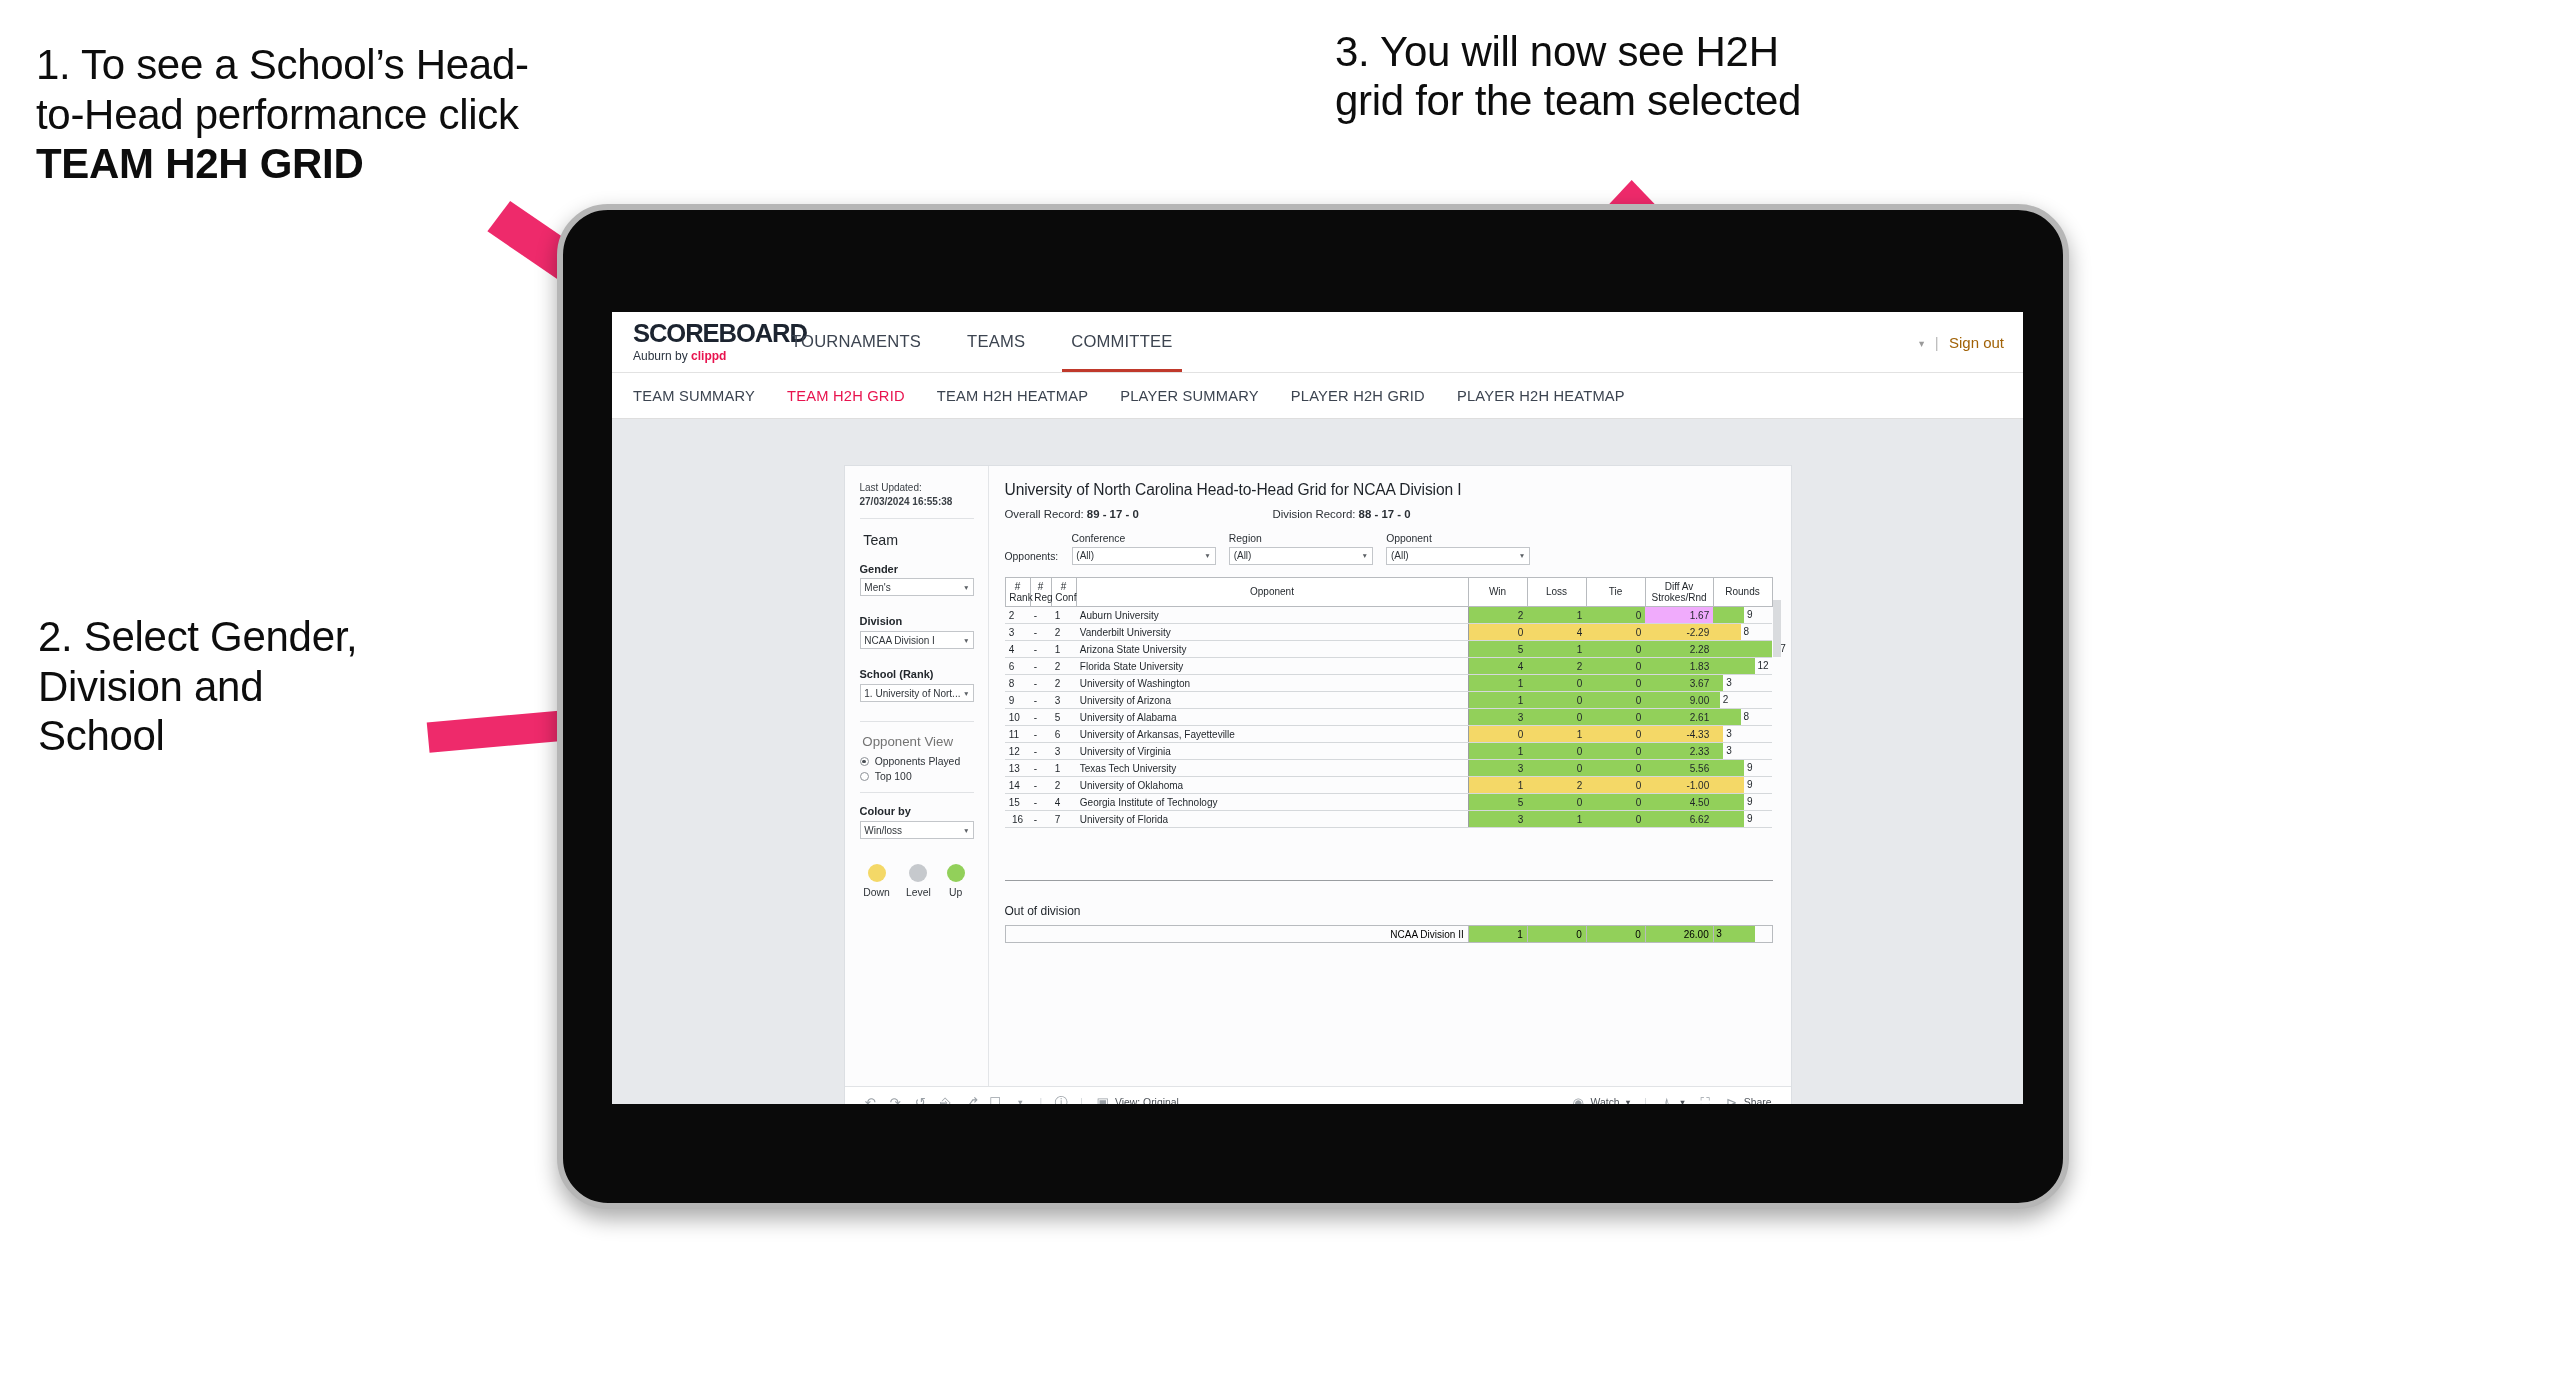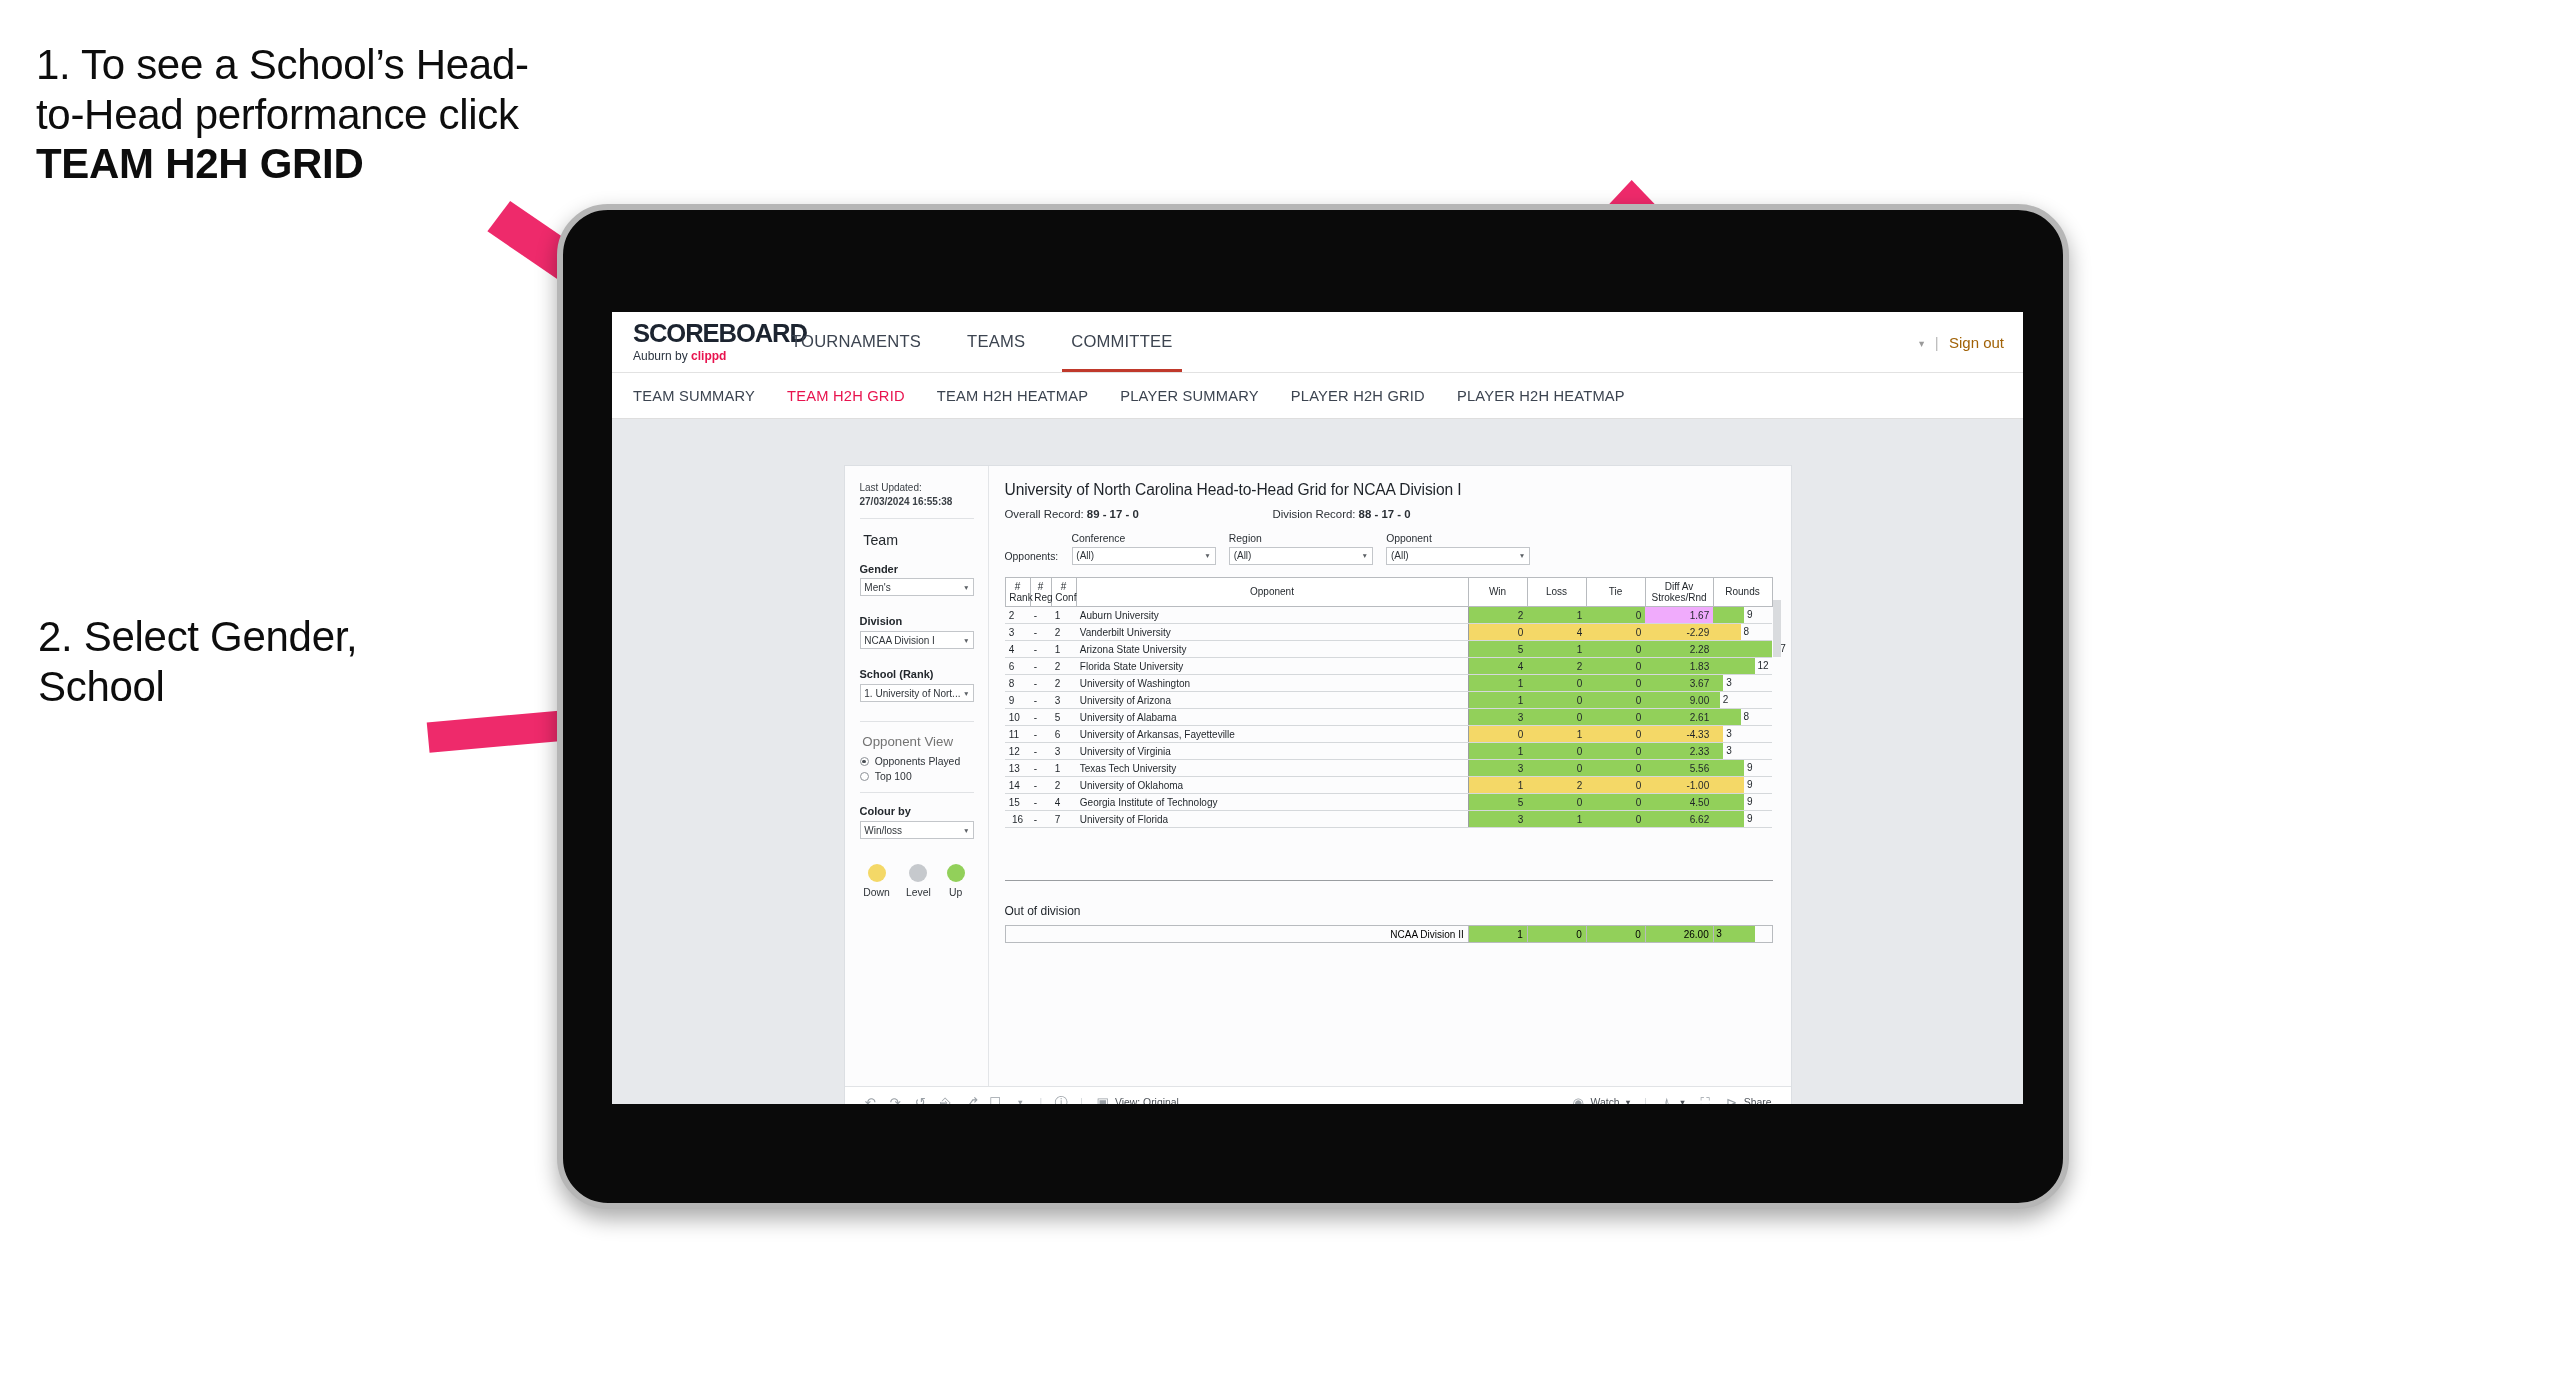--- a/index.html
+++ b/index.html
@@ -184,23 +184,28 @@
 <div id="root">
 
   <div class="anno" id="anno1">
     <div>1. To see a School’s Head-</div>
     <div>to-Head performance click</div>
     <b>TEAM H2H GRID</b>
   </div>
 
   <div class="anno" id="anno2">
     <div>2. Select Gender,</div>
+    <div>Division and</div>
     <div>School</div>
   </div>
 
+  <div class="anno" id="anno3">
+    <div>3. You will now see H2H</div>
+    <div>grid for the team selected</div>
+  </div>
 
   <svg class="arrow-svg" viewBox="0 0 2717 1462">
     <g fill="#ee2a6b" stroke="none">
       <path d="M538,212 L772,372 L748,404 L514,244 Z"></path>
       <path d="M800,398 L700,374 L742,330 Z"></path>
       <path d="M450,762 L835,728 L838,760 L453,794 Z"></path>
       <path d="M880,744 L790,712 L786,776 Z"></path>
       <path d="M1748,218 L1580,398 L1553,370 L1721,190 Z"></path>
       <path d="M1528,438 L1545,340 L1600,392 Z"></path>
     </g>

